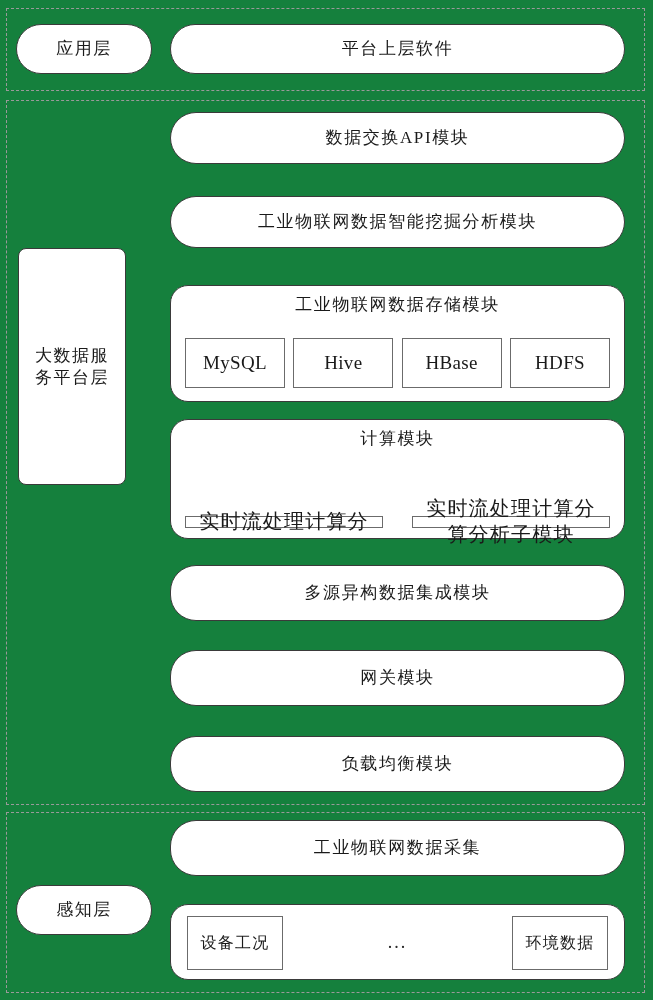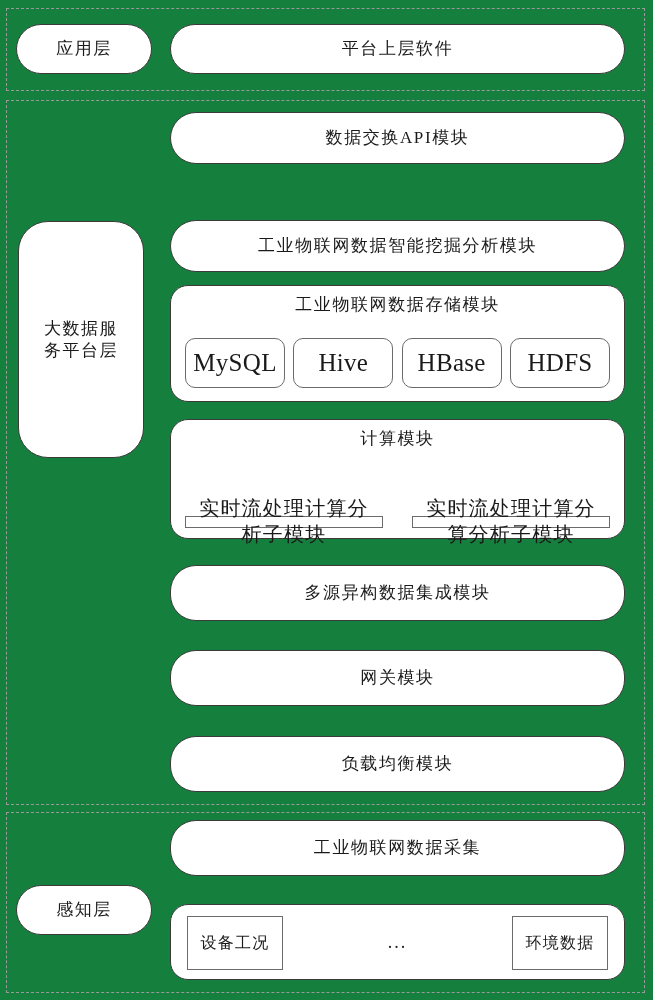--- a/index.html
+++ b/index.html
@@ -46,38 +46,38 @@
   .rrect  { border-radius: 18px; }
 
   
   .layer-label {
     font-size: 17px;
     letter-spacing: 1.5px;
   }
   .lbl-app   { left: 16px; top: 24px;  width: 136px; height: 50px; }
   .lbl-sense { left: 16px; top: 885px; width: 136px; height: 50px; }
   .lbl-bigdata {
-    left: 18px; top: 221px; width: 126px; height: 237px;
-    border-radius: 30px;
+    left: 18px; top: 248px; width: 108px; height: 237px;
+    border-radius: 8px;
     font-size: 17px;
     letter-spacing: 1.5px;
     padding: 0 6px;
   }
   .lbl-bigdata span { display: block; }
 
   
   .module {
     left: 170px;
     width: 455px;
     font-size: 17px;
     letter-spacing: 1.6px;
   }
   .m-topsoft  { top: 24px;  height: 50px; }
   .m-api      { top: 112px; height: 52px; }
-  .m-mining   { top: 196px; height: 52px; margin-top: 24px; }
+  .m-mining   { top: 196px; height: 52px; }
   .m-storage  { top: 285px; height: 117px; flex-direction: column; justify-content: flex-start; }
   .m-compute  { top: 419px; height: 120px; flex-direction: column; justify-content: flex-start; }
   .m-integr   { top: 565px; height: 56px; }
   .m-gateway  { top: 650px; height: 56px; }
   .m-balance  { top: 736px; height: 56px; }
   .m-collect  { top: 820px; height: 56px; }
   .m-sensors  { top: 904px; height: 76px; }
 
   .module-title {
     width: 100%;
@@ -105,23 +105,22 @@
     border: 1.2px solid #6b6b6b;
     background: #ffffff;
     display: flex;
     align-items: center;
     justify-content: center;
     text-align: center;
     line-height: 1.28;
   }
   .sb-store {
     width: 100px;
-    font-size: 25px;
+    font-size: 19px;
     letter-spacing: 0.3px;
-    border-radius: 10px;
   }
   .sb-compute {
     width: 198px;
     font-size: 20px;
     letter-spacing: 1.2px;
     padding: 0 6px;
     margin-top: 48px;
   }
   .sb-compute span { display: block; }
   .sb-sensor {
@@ -173,21 +172,20 @@
       <div class="subbox sb-store">HDFS</div>
     </div>
   </div>
 
   <div class="box rrect module m-compute">
     <div class="module-title">计算模块</div>
     <div class="subrow subrow-compute">
       <div class="subbox sb-compute">
         <div>
           <span>实时流处理计算分</span>
-          <span>析子模块</span>
         </div>
       </div>
       <div class="subbox sb-compute">
         <div>
           <span>实时流处理计算分</span>
           <span>算分析子模块</span>
         </div>
       </div>
     </div>
   </div>

